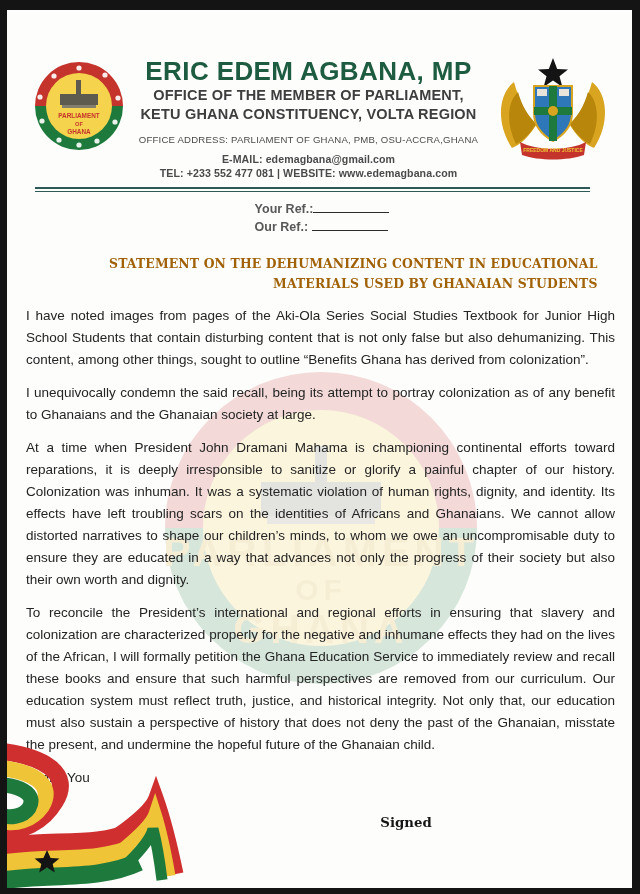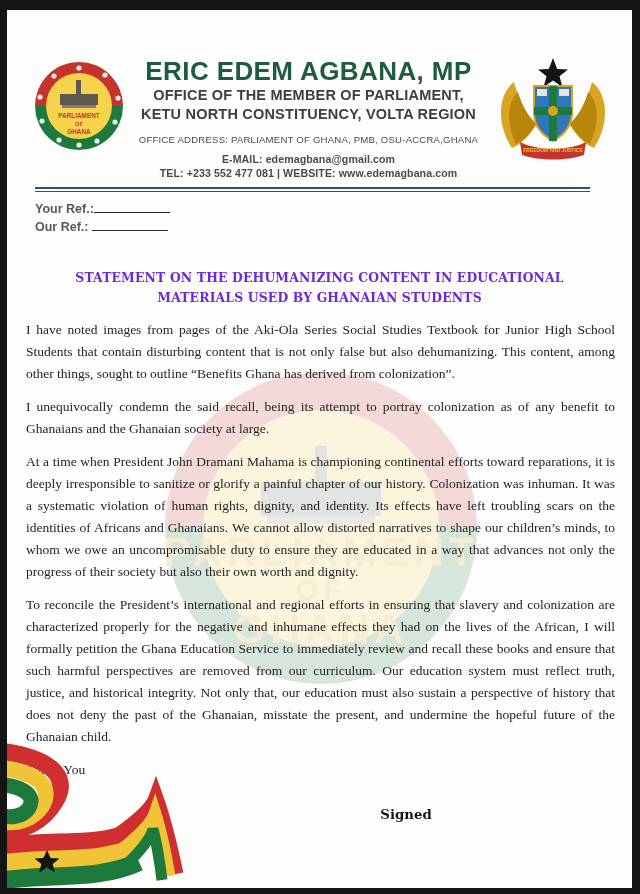--- a/index.html
+++ b/index.html
@@ -18,34 +18,34 @@
   .mp-name { font-size:26px; font-weight:bold; color:#1d5c41; letter-spacing:0.4px; line-height:1.05; }
   .mp-name .suffix { font-weight:600; }
   .office-line { font-size:14.5px; font-weight:600; color:#3e3e3e; letter-spacing:0.2px; line-height:1.12; margin-top:2px; }
   .addr-line { font-size:9.6px; font-weight:normal; color:#4a4a4a; margin-top:12px; letter-spacing:0.2px; }
   .contact-line { font-size:10.6px; font-weight:bold; color:#4a4a4a; margin-top:2px; letter-spacing:0.1px; }
   .contact-line.first { margin-top:8px; }
   .crest-right { width:122px; height:104px; flex:0 0 auto; }
 
   
   .rule { margin:8px 42px 0 28px; height:5px; border-top:2.5px solid #2d5a57; border-bottom:1px solid #2d5a57; }
-  .ref-row { display:flex; justify-content:center; margin:6px 15px 0 28px;flex-direction:column; }
+  .ref-row { display:flex; justify-content:center; margin:6px 15px 0 20px; }
   .ref-block { font-size:12.5px; color:#585858; font-weight:600; }
   .ref-line { margin-top:4px; white-space:nowrap; }
   .ref-underline { display:inline-block; width:76px; border-bottom:1.6px solid #2b2b2b; height:10px; }
   .date { font-family:"DejaVu Serif", serif; font-weight:bold; font-size:12.5px; color:#111;
           margin-top:14px; letter-spacing:0.2px; }
 
   
   .letter-title {
-    font-family:"DejaVu Serif", serif; font-weight:bold; font-size:12.4px; color:#6d28d9;
-    text-align:center; max-width:556px; margin:34px auto 0; line-height:1.62; letter-spacing:0.15px;
+    font-family:"DejaVu Serif", serif; font-weight:bold; font-size:12.4px; color:#a16207;
+    text-align:right; max-width:556px; margin:20px auto 0; line-height:1.62; letter-spacing:0.15px;
   }
   .body-text p {
-    font-family:Liberation Serif, serif; font-size:13.5px; color:#242424;
+    font-family:Liberation Sans, sans-serif; font-size:13.5px; color:#242424;
     text-align:justify; line-height:22px; margin:11px 17px 0 19px;
   }
   .closing { text-align:left !important; }
   .sig-block {
     font-family:"DejaVu Serif", serif; font-weight:bold; font-size:13.3px; color:#161616;
     margin:24px 0 0 173px; line-height:20px;text-align:center;
   }
 
   
   .watermark { position:absolute; left:142px; top:352px; width:344px; height:368px; opacity:0.17; z-index:1; }
@@ -103,21 +103,21 @@
         <rect x="43" y="20" width="5" height="15" fill="#5d5a4f"></rect>
         <rect x="29" y="45" width="34" height="3" fill="#837f6f"></rect>
         <text x="46" y="58" font-size="6.4" font-weight="bold" fill="#c4342c" text-anchor="middle">PARLIAMENT</text>
         <text x="46" y="66" font-size="5.6" font-weight="bold" fill="#c4342c" text-anchor="middle">OF</text>
         <text x="46" y="74" font-size="6.4" font-weight="bold" fill="#c4342c" text-anchor="middle">GHANA</text>
       </svg>
 
       <div class="header-center">
         <div class="mp-name"><span>ERIC EDEM AGBANA,</span><span class="suffix"> MP</span></div>
         <div class="office-line">OFFICE OF THE MEMBER OF PARLIAMENT,</div>
-        <div class="office-line">KETU NORTH CONSTITUENCY, VOLTA REGION</div>
+        <div class="office-line">KETU GHANA CONSTITUENCY, VOLTA REGION</div>
         <div class="addr-line">OFFICE ADDRESS:  PARLIAMENT OF GHANA, PMB, OSU-ACCRA,GHANA</div>
         <div class="contact-line first">E-MAIL: edemagbana@gmail.com</div>
         <div class="contact-line">TEL: +233 552 477 081  | WEBSITE: www.edemagbana.com</div>
       </div>
 
       <svg class="crest-right" viewBox="0 0 122 104">
 
         <path d="M61 2 L65.2 13 L76 13.4 L67.5 20.2 L70.4 31 L61 24.6 L51.6 31 L54.5 20.2 L46 13.4 L56.8 13 Z" fill="#141414"></path>
 
         <path d="M20,92 C4,68 6,38 22,26 C27,44 33,58 45,68 C37,80 30,88 20,92 Z" fill="#d9a520"></path>

